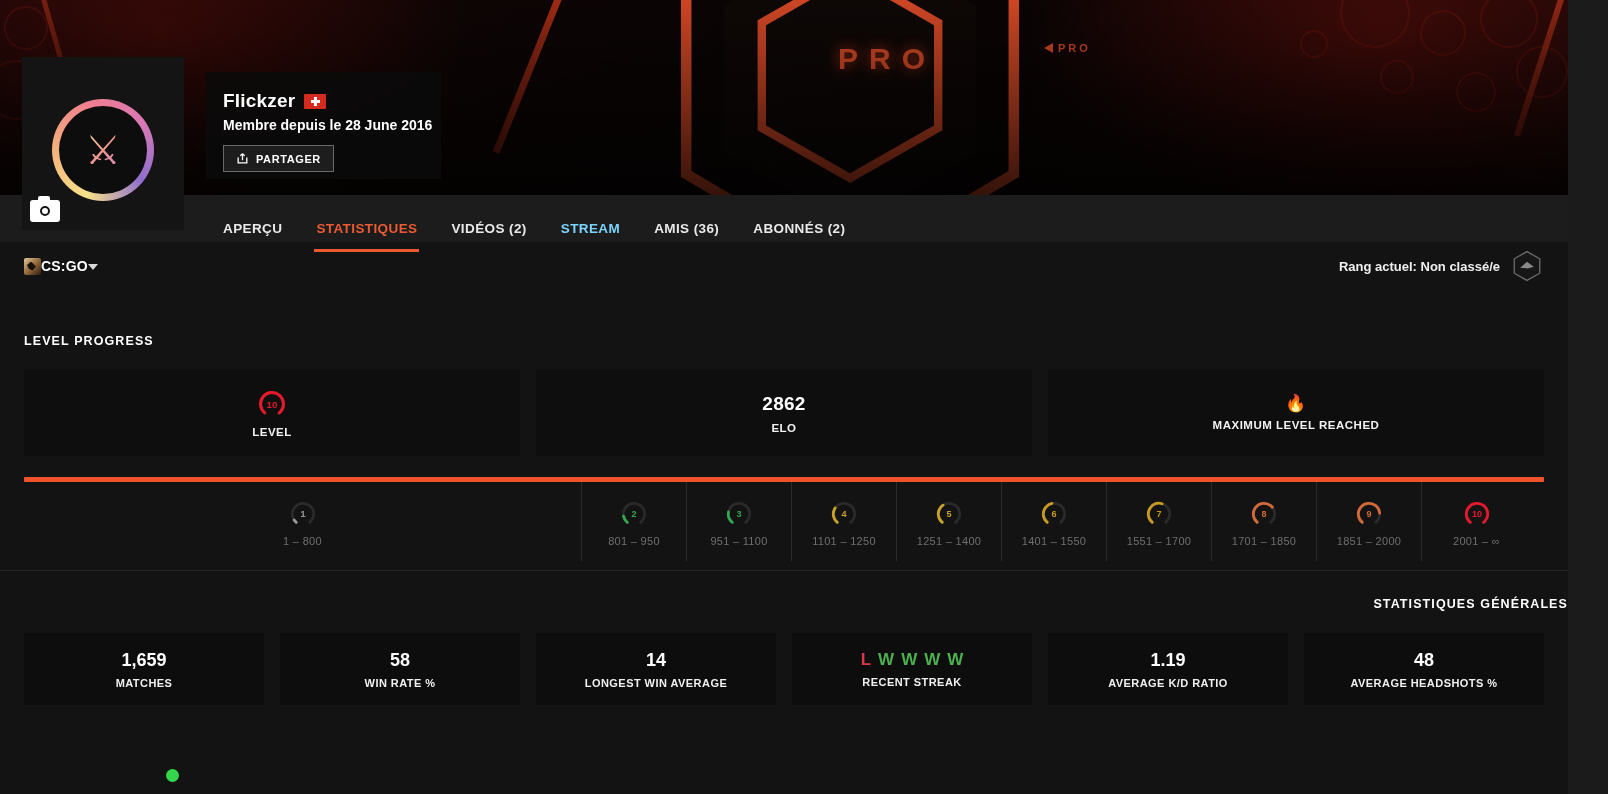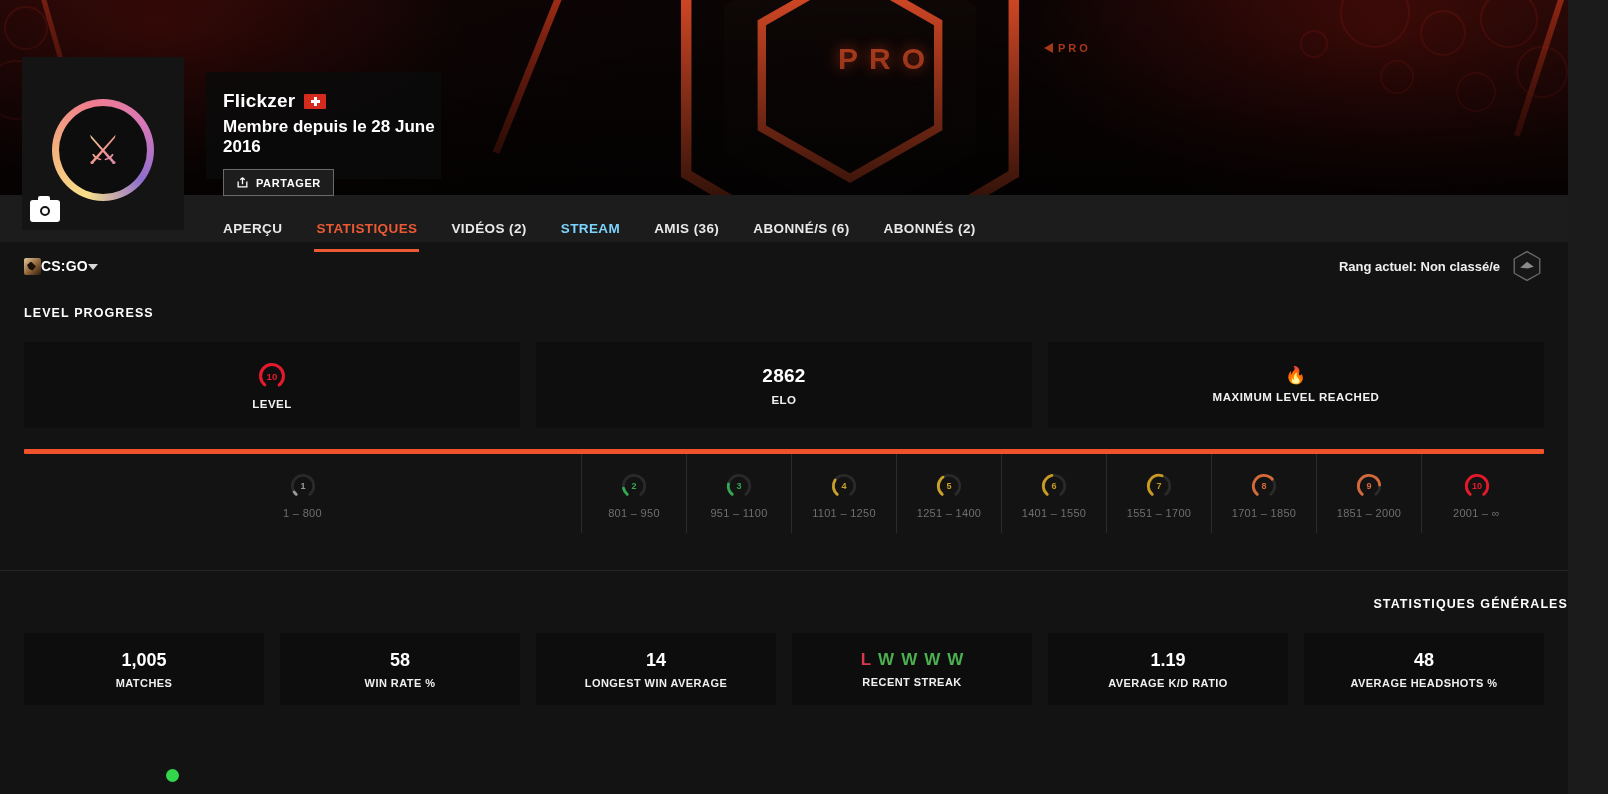--- a/index.html
+++ b/index.html
@@ -49,21 +49,21 @@
   .online{ position:absolute; left:166px; bottom:12px; width:13px; height:13px; border-radius:50%; background:#32d74b; z-index:7; }
 
   
   .namecard{ position:absolute; left:206px; top:72px; width:235px; height:107px;
     background:rgba(10,10,10,.86); z-index:5; padding:18px 0 0 17px; }
   .uname{ display:flex; align-items:center; gap:9px; }
   .uname .n{ font-size:19px; font-weight:700; letter-spacing:.2px; }
   .flag{ width:22px; height:15px; background:#d52b1e; position:relative; border-radius:1px; }
   .flag::before{ content:""; position:absolute; left:9.5px; top:3px; width:3px; height:9px; background:#fff; }
   .flag::after{ content:""; position:absolute; left:6.5px; top:6px; width:9px; height:3px; background:#fff; }
-  .since{ margin-top:5px; font-size:17px; font-weight:700; color:#fff; }
+  .since{ margin-top:5px; font-size:14px; font-weight:700; color:#fff; }
   .share{ margin-top:12px; display:inline-flex; align-items:center; gap:7px;
     border:1px solid #6a6a6a; background:#1d1d1d; padding:6px 12px; cursor:pointer; }
   .share .lbl{ font-size:11px; font-weight:700; letter-spacing:.6px; }
   .share svg{ width:13px; height:13px; }
 
   
   .tabbar{ position:absolute; left:0; top:195px; width:1568px; height:47px; background:#1c1c1c;
     display:flex; align-items:center; padding-left:206px; gap:0; z-index:4; }
   .tab{ position:relative; height:47px; display:flex; align-items:center; padding:0 17px;
     font-size:13.5px; font-weight:700; letter-spacing:.4px; color:#e9e9e9; cursor:pointer; white-space:nowrap;margin-top:20px; }
@@ -81,21 +81,21 @@
     background:#1a1208; clip-path:polygon(0 40%,45% 0,100% 55%,60% 100%,20% 80%); }
   .gname{ font-size:14px; font-weight:700; letter-spacing:.2px; }
   .caret{ width:0;height:0; border-left:5px solid transparent; border-right:5px solid transparent; border-top:6px solid #d8d8d8; margin-top:2px; }
   .rankwrap{ display:flex; align-items:center; gap:10px; }
   .ranktxt{ font-size:13px; font-weight:700; color:#efefef; }
   .rankhex{ width:34px; height:34px; }
 
   
   .sec-title{ font-size:12.5px; font-weight:700; letter-spacing:1.1px; color:#fff; }
   .lp{ position:absolute; left:0; top:290px; width:1568px; }
-  .lp .sec-title{ margin:16px 0 0 24px; }
+  .lp .sec-title{ margin:44px 0 0 24px; }
 
   .cards3{ display:flex; gap:16px; padding:22px 24px 0 24px; }
   .c3{ flex:1; background:#0e0e0e; height:86px; display:flex; flex-direction:column;
     align-items:center; justify-content:center; gap:7px; }
   .c3 .big{ font-size:19px; font-weight:700; letter-spacing:.3px; }
   .c3 .sub{ font-size:11.5px; font-weight:700; letter-spacing:.5px; color:#f2f2f2; }
   .flame{ font-size:17px; line-height:1; }
 
   .progbar{ margin:21px 24px 0 24px; height:5px; background:#f0532c; border-radius:1px; }
 
@@ -185,21 +185,20 @@
       <span class="lbl">PARTAGER</span>
     </div>
   </div>
 
   <div class="tabbar" id="tabbar">
       <div class="tab">APERÇU</div>
       <div class="tab active">STATISTIQUES</div>
       <div class="tab">VIDÉOS (2)</div>
       <div class="tab muted">STREAM</div>
       <div class="tab">AMIS  (36)</div>
-      <div class="tab">ABONNÉ/S (6)</div>
       <div class="tab">ABONNÉS  (2)</div>
     </div>
 
   <div class="gamebar">
     <div class="gamesel">
       <span class="gicon"></span>
       <span class="gname">CS:GO</span>
       <span class="caret"></span>
     </div>
     <div class="rankwrap">
@@ -315,21 +314,21 @@
         </div>
       </div>
   </div>
 
   <div class="divider"></div>
 
   <div class="gs">
     <div class="sec-title">STATISTIQUES GÉNÉRALES</div>
     <div class="cards6" id="gscards">
         <div class="c6">
-          <div class="big">1,005</div>
+          <div class="big">1,659</div>
           <div class="sub">MATCHES</div>
         </div>
         <div class="c6">
           <div class="big">58</div>
           <div class="sub">WIN RATE %</div>
         </div>
         <div class="c6">
           <div class="big">14</div>
           <div class="sub">LONGEST WIN AVERAGE</div>
         </div>

